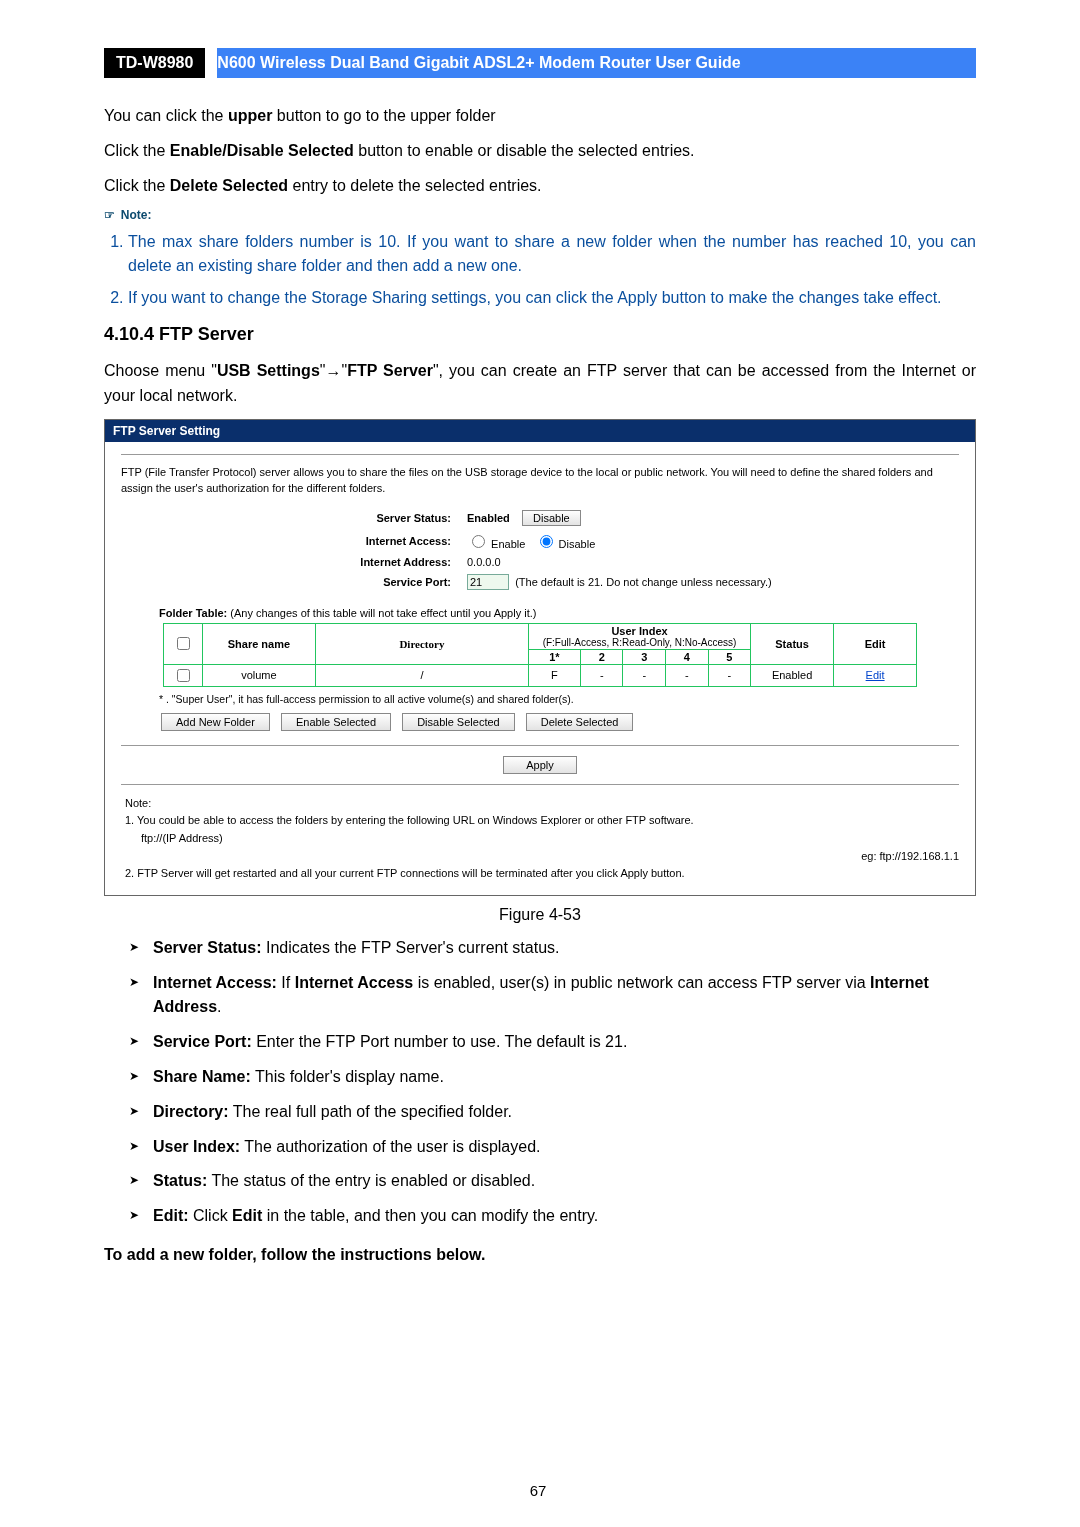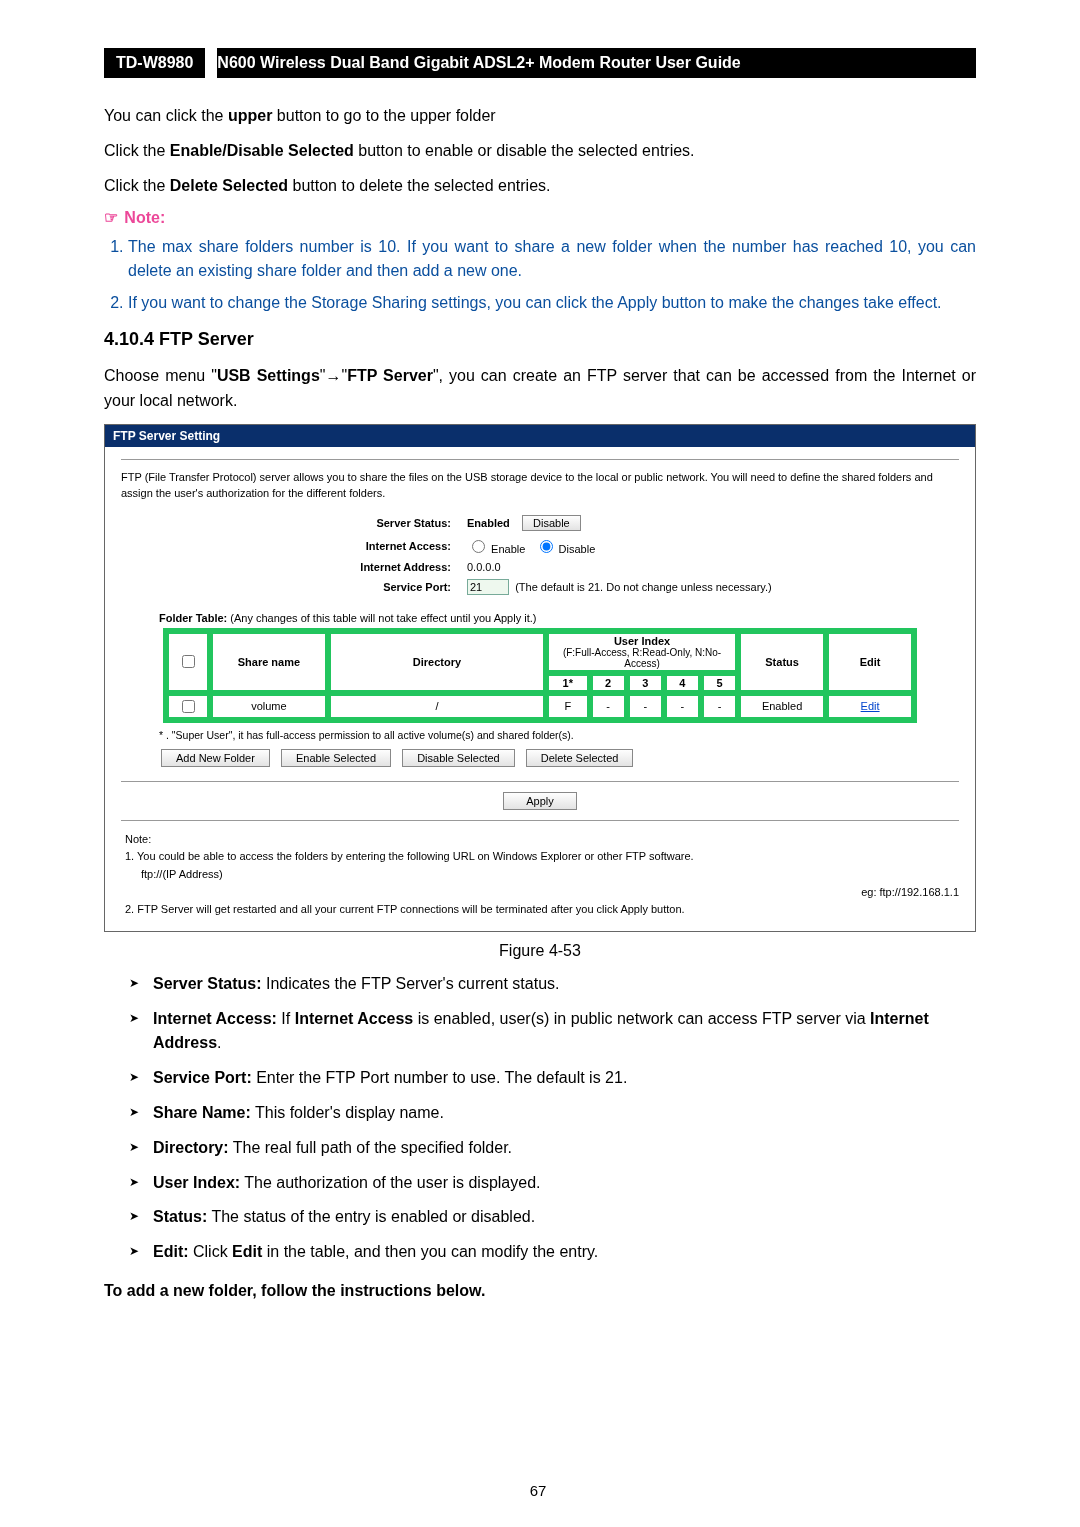--- a/index.html
+++ b/index.html
@@ -24,36 +24,36 @@
   }
   .model-box {
     background: #000;
     color: #fff;
     font-weight: bold;
     font-size: 16px;
     padding: 6px 12px;
     margin-right: 12px;
   }
   .header-title {
-    background: #000000;
+    background: #3b82f6;
     color: #fff;
     font-weight: bold;
     font-size: 16px;
     padding: 6px 10px 6px 0;
     flex: 1;
   }
   .body-text {
     font-size: 16px;
     line-height: 1.55;
     margin: 0 0 10px 0;
   }
   .note-label {
-    color: #ec4899;
-    font-weight: bold;
-    font-size: 16px;
+    color: #0c4a6e;
+    font-weight: bold;
+    font-size: 12px;
     margin: 8px 0 8px 0;
   }
   .note-label .hand {
     margin-right: 6px;
   }
   ol.blue-list {
     color: #0a4f9e;
     font-size: 16px;
     padding-left: 24px;
     margin: 0 0 14px 0;
@@ -140,21 +140,21 @@
     font-size: 11px;
     margin: 0 0 4px 0;
   }
   table.folder {
     border-collapse: collapse;
     width: 90%;
     margin: 0 auto 6px auto;
     font-size: 11px;
   }
   table.folder th, table.folder td {
-    border: 6px solid #22c55e;
+    border: 1px solid #22c55e;
     padding: 1px 6px;
     text-align: center;
     background: #fff;
   }
   table.folder th {
     font-weight: bold;
   }
   .sup-note {
     font-size: 10.5px;
     margin: 4px 0 8px 38px;
@@ -222,21 +222,21 @@
     <span class="header-title">N600 Wireless Dual Band Gigabit ADSL2+ Modem Router User Guide</span>
   </div>
 
   <p class="body-text">
     <span>You can click the </span><b>upper</b><span> button to go to the upper folder</span>
   </p>
   <p class="body-text">
     <span>Click the </span><b>Enable/Disable Selected</b><span> button to enable or disable the selected entries.</span>
   </p>
   <p class="body-text">
-    <span>Click the </span><b>Delete Selected</b><span> button to delete the selected entries.</span>
+    <span>Click the </span><b>Delete Selected</b><span> entry to delete the selected entries.</span>
   </p>
 
   <div class="note-label">
     <span class="hand">☞</span><span>Note:</span>
   </div>
   <ol class="blue-list">
     <li>The max share folders number is 10. If you want to share a new folder when the number has reached 10, you can delete an existing share folder and then add a new one.</li>
     <li>If you want to change the Storage Sharing settings, you can click the Apply button to make the changes take effect.</li>
   </ol>
 
@@ -283,21 +283,21 @@
 
       <div class="folder-title" style="margin-left:38px;">
         <b>Folder Table: </b><span>(Any changes of this table will not take effect until you Apply it.)</span>
       </div>
 
       <table class="folder">
         <tbody>
             <tr>
           <th rowspan="2" style="width:26px;"><input type="checkbox" style=""></th>
           <th rowspan="2" style="width:100px;">Share name</th>
-          <th rowspan="2" style="width:200px;">Directory</th>
+          <th rowspan="2" style="width:200px;font-family:Liberation Serif, serif;">Directory</th>
           <th colspan="5">
             <div>User Index</div>
             <div style="font-weight:normal; font-size:10px;">(F:Full-Access, R:Read-Only, N:No-Access)</div>
           </th>
           <th rowspan="2" style="width:70px;">Status</th>
           <th rowspan="2" style="width:70px;">Edit</th>
         </tr>
         <tr>
           <th>1*</th>
           <th>2</th>

